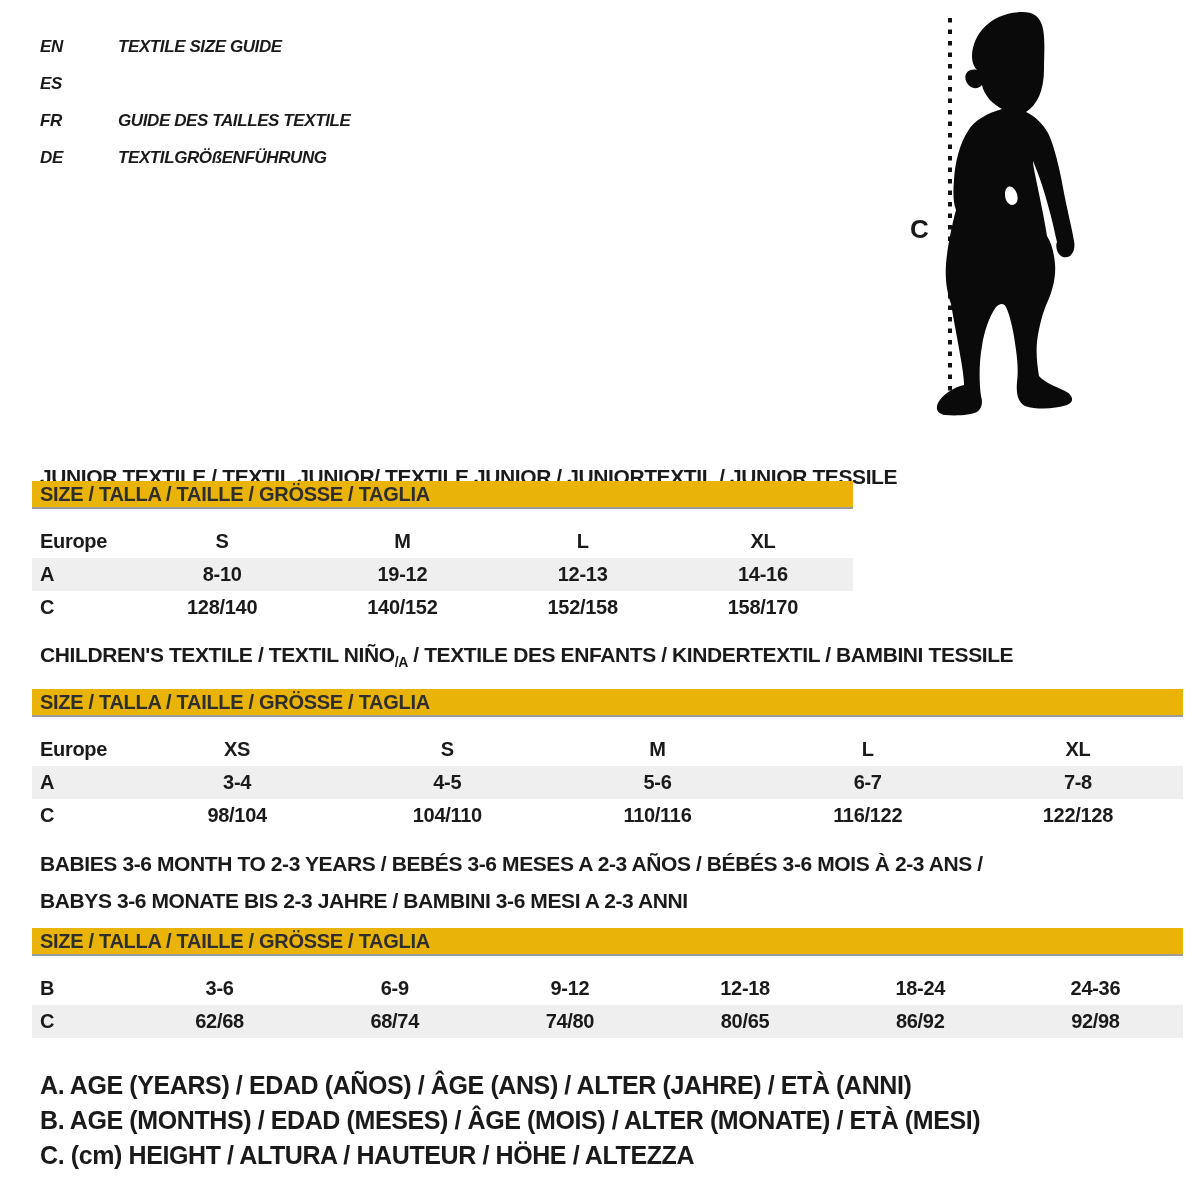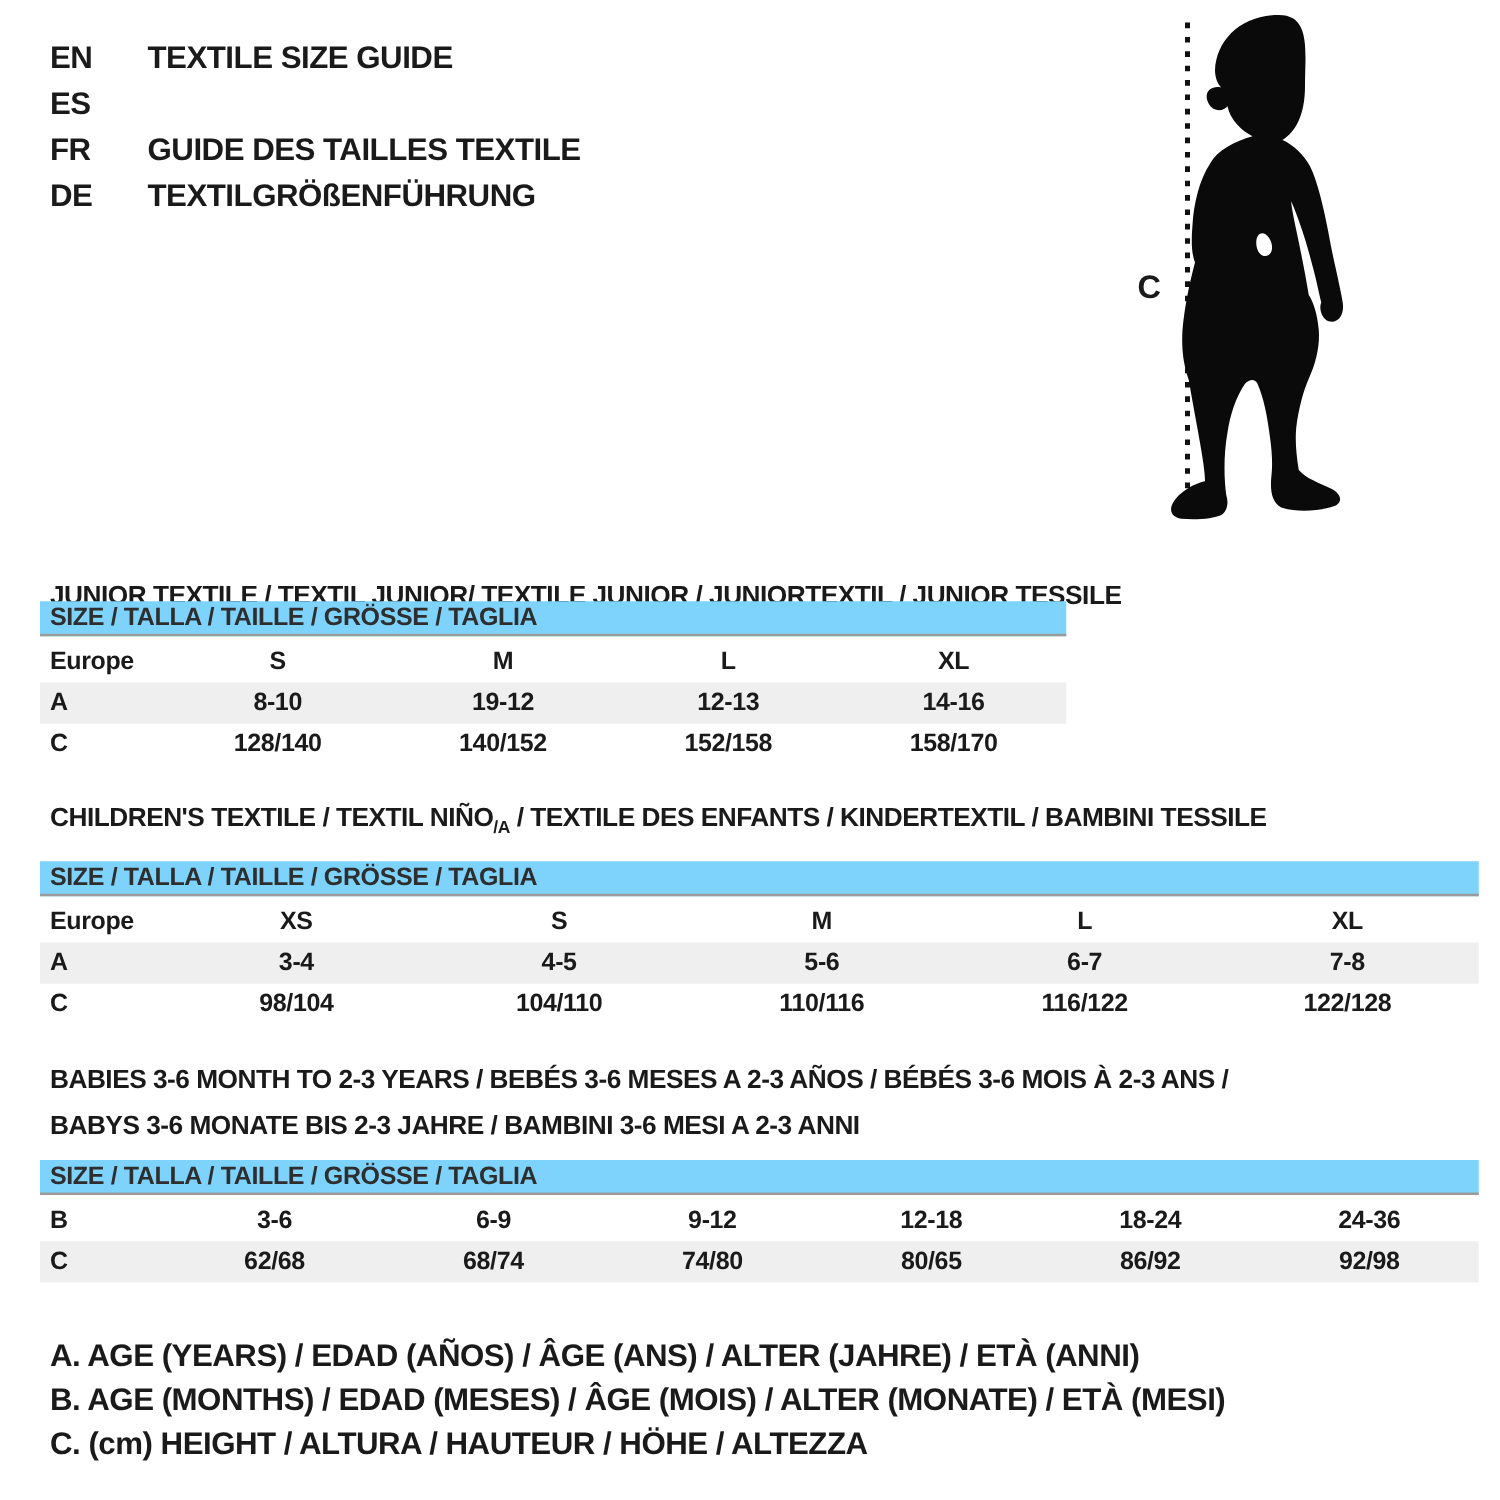--- a/index.html
+++ b/index.html
@@ -5,46 +5,46 @@
   html,body{margin:0;padding:0;}
   body{
     width:1200px;height:1200px;background:#ffffff;position:relative;
     font-family:"Liberation Sans", sans-serif;font-weight:700;color:#1a1a1a;
     overflow:hidden;
   }
   .abs{position:absolute;}
 
   
   .lang-block{left:40px;top:28px;}
-  .lang-row{display:flex;font-size:25px;line-height:37px;letter-spacing:-0.4px;}
+  .lang-row{display:flex;font-size:17px;line-height:37px;letter-spacing:-0.4px;font-style:italic;}
   .lang-code{width:78px;flex:0 0 78px;}
 
   
   .figure-svg{left:936px;top:12px;}
   .figure-c-label{left:910px;top:214px;font-size:26px;}
 
   
   .sec-title{font-size:21px;letter-spacing:-0.4px;white-space:nowrap;}
   .junior-title{left:40px;top:433px;margin-top:32px;}
   .children-title{left:40px;top:643px;}
   .babies-title{left:40px;top:845px;line-height:37px;}
   .subscript{font-size:14px;position:relative;top:5px;}
 
   
   .size-table{left:32px;}
   .junior-table{top:481px;width:821px;}
   .children-table{top:689px;width:1151px;}
   .babies-table{top:928px;width:1151px;}
   .sizebar{
-    height:26px;background:#7dd3fc;border-bottom:2px solid #9b9b9b;
+    height:26px;background:#eab308;border-bottom:2px solid #9b9b9b;
     font-size:20px;line-height:26px;padding-left:8px;color:#2e2e2e;
     letter-spacing:-0.3px;
   }
   .trow{display:grid;height:33px;align-items:center;font-size:20px;letter-spacing:-0.3px;}
-  .trow-first{margin-top:4px;}
+  .trow-first{margin-top:16px;}
   .cols4{grid-template-columns:100px repeat(4,1fr);}
   .cols5{grid-template-columns:100px repeat(5,1fr);}
   .cols6{grid-template-columns:100px repeat(6,1fr);}
   .trow span{display:block;text-align:center;}
   .trow span:first-child{text-align:left;padding-left:8px;}
   .shaded{background:#efefef;}
 
   
   .notes{left:40px;top:1068px;font-size:25px;line-height:35px;letter-spacing:-0.4px;}
 </style>

